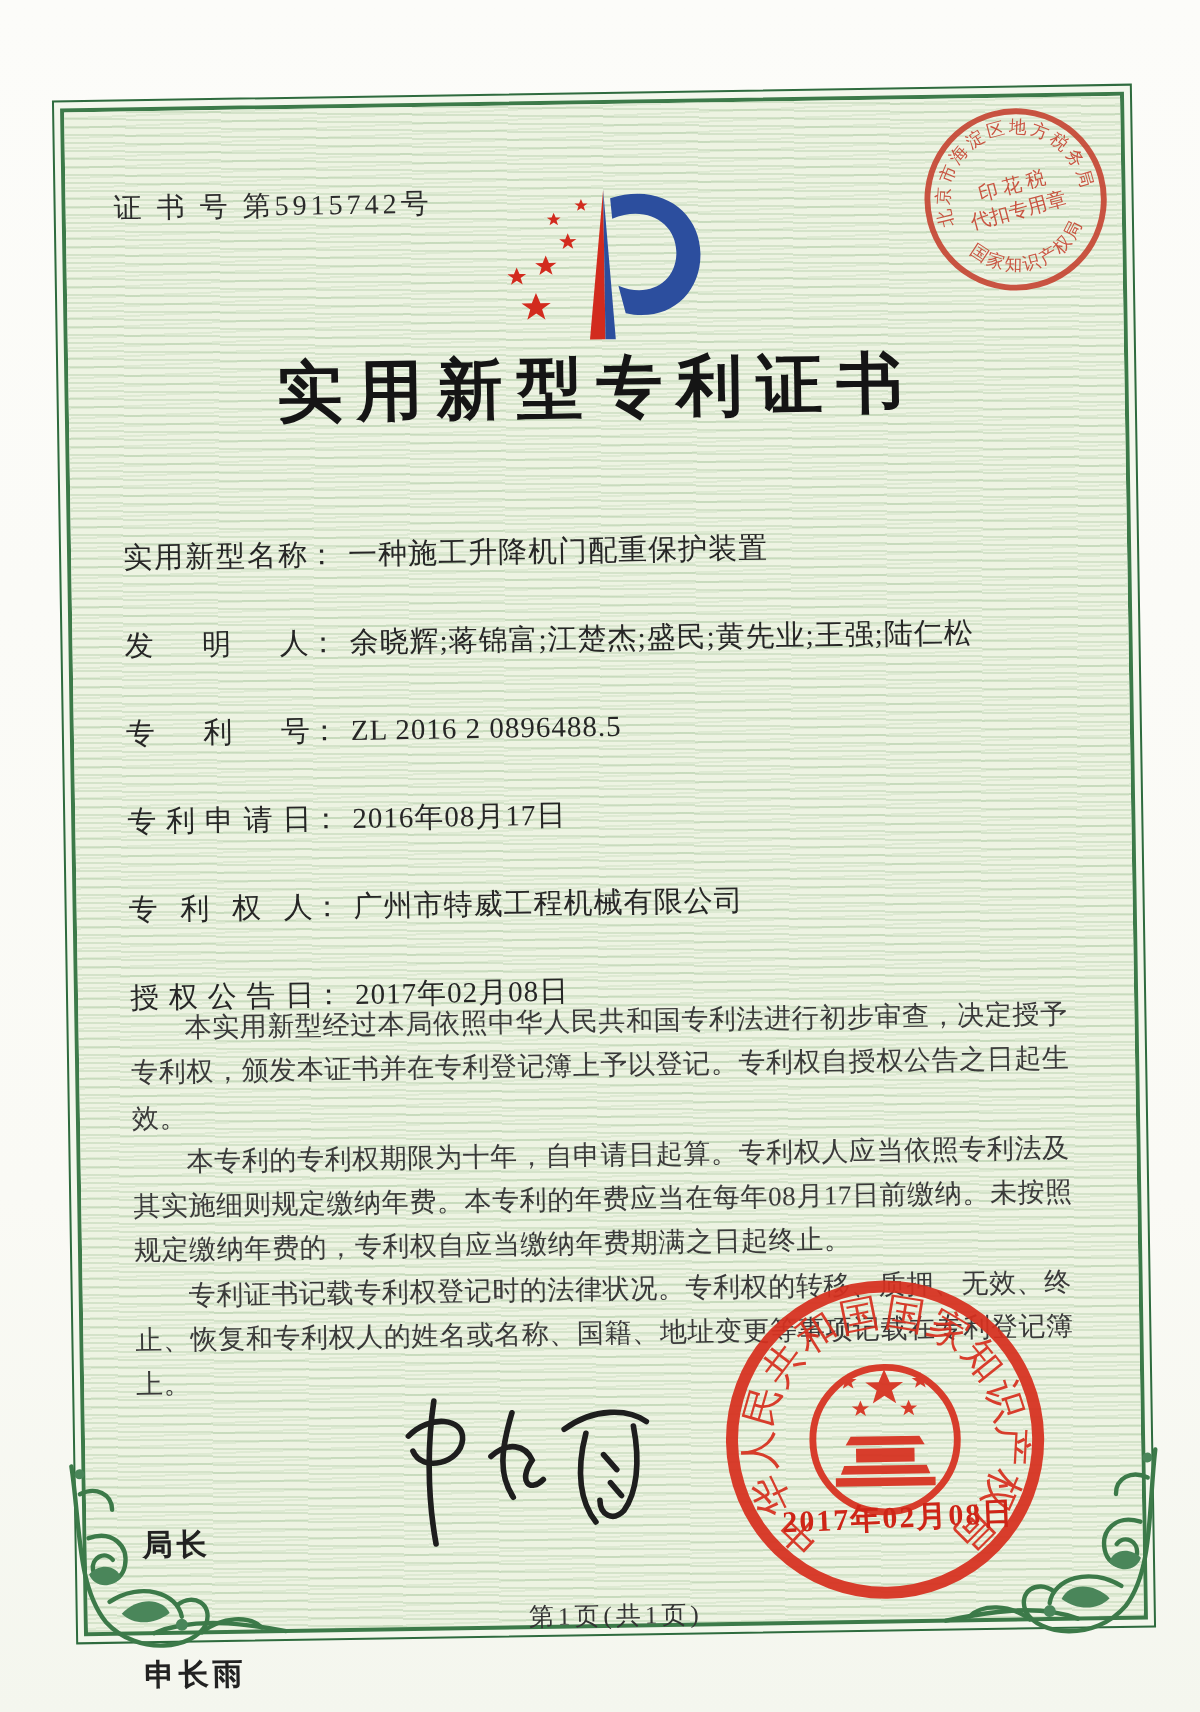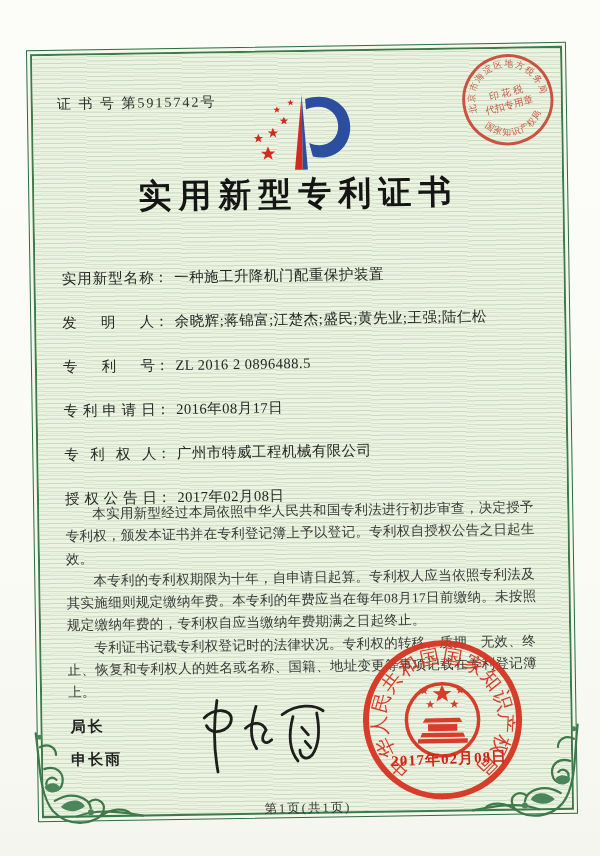--- a/index.html
+++ b/index.html
@@ -41,21 +41,21 @@
   .flabel{
     display:inline-block;width:92px;text-align:justify;text-align-last:justify;
     vertical-align:top;
   }
   .colon{margin-right:6px;}
   .fvalue{letter-spacing:0.5px;}
   .paras{position:absolute;left:26px;right:22px;top:448px;color:#3a3a3a;}
   .paras p{margin:0;font-size:13.5px;line-height:22.3px;text-indent:2em;letter-spacing:0.3px;}
   .signer{position:absolute;left:28px;top:662px;font-size:15px;font-weight:600;color:#222;
           font-family:"Liberation Sans","DejaVu Sans",sans-serif;letter-spacing:2px;}
-  .signer div{margin-bottom:14px;}
+  .signer div{margin-bottom:14px;margin-top:46px;}
   .signature{position:absolute;left:142px;top:632px;}
   .seal{position:absolute;left:314px;top:584px;opacity:0.93;}
   .seal-date{
     position:absolute;left:318px;top:700px;width:176px;text-align:center;
     font-size:15px;font-weight:bold;color:#ce2517;letter-spacing:1px;
     transform:rotate(-1.5deg);
   }
   .taxstamp{position:absolute;left:426px;top:2px;transform:rotate(-14deg);opacity:0.88;}
   .page-footer{
     position:absolute;left:0;right:0;top:748px;text-align:center;

